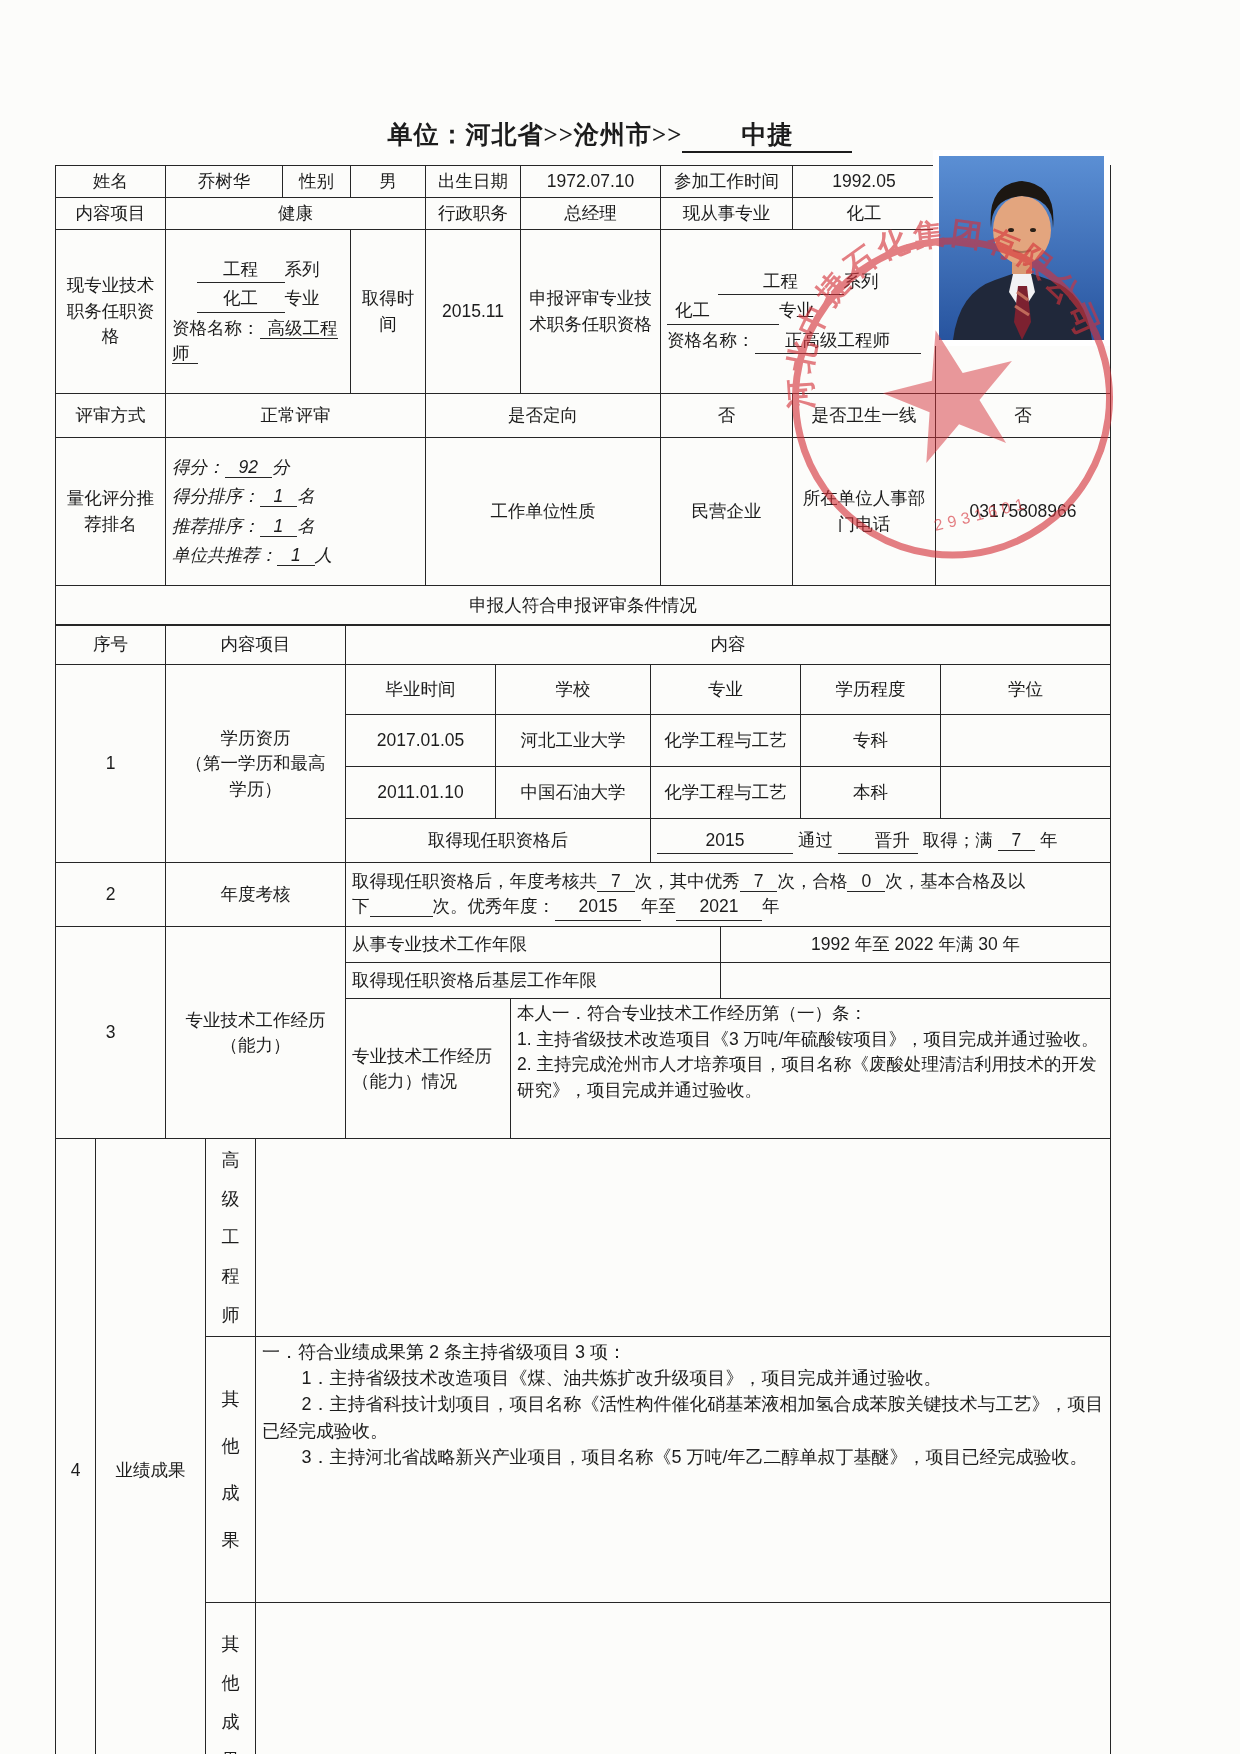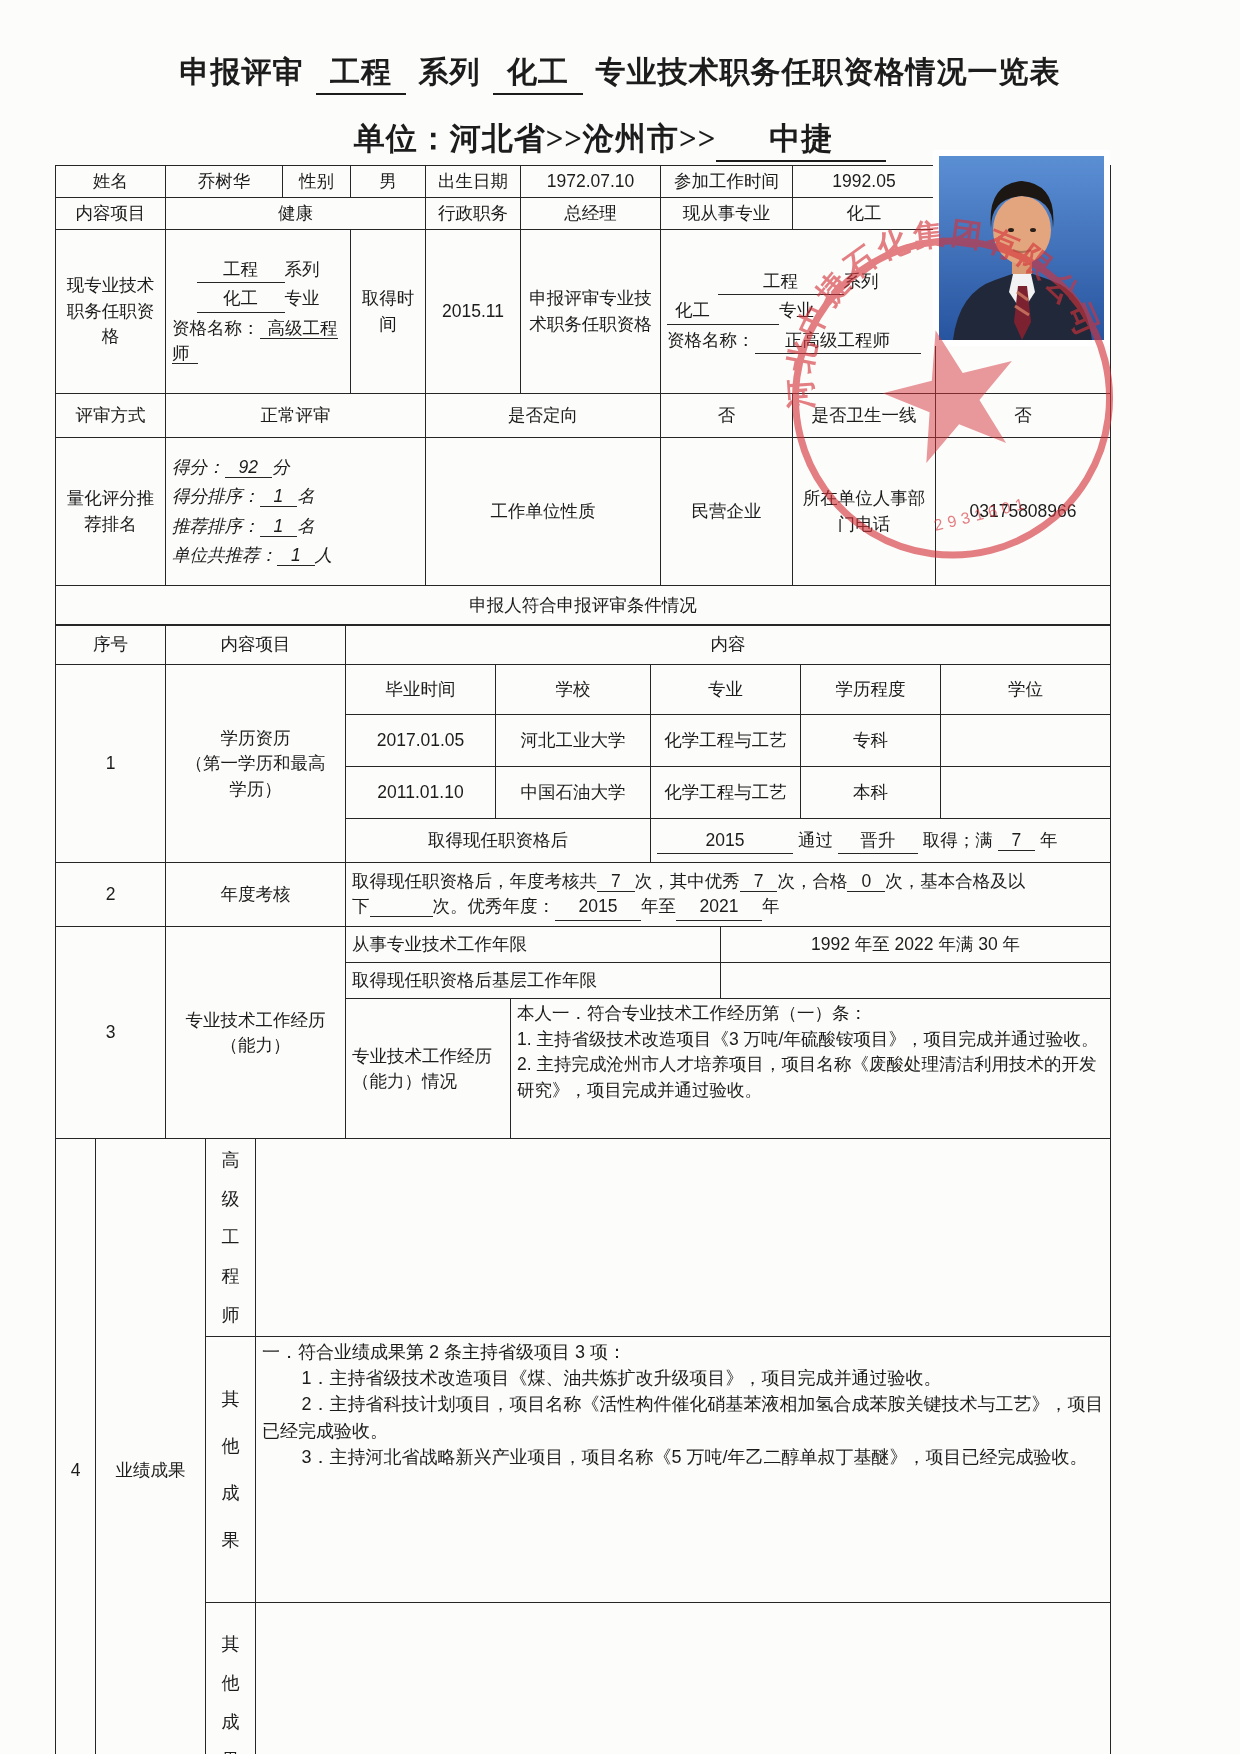--- a/index.html
+++ b/index.html
@@ -4,21 +4,21 @@
 <style>
   html,body{margin:0;padding:0;background:#888;}
   .page{position:relative;width:1240px;height:1754px;background:#fcfcfa;overflow:hidden;
         font-family:"Liberation Sans","DejaVu Sans",sans-serif;color:#1c1c1c;}
   .title{position:absolute;top:52px;left:0;width:100%;text-align:center;
          font-family:"Liberation Serif","DejaVu Serif",serif;
          font-size:30px;font-weight:700;letter-spacing:1px;}
   .title .blank{display:inline-block;border-bottom:2.2px solid #1c1c1c;padding:0 14px;margin:0 4px;}
   .subtitle{position:absolute;top:118px;left:0;width:100%;text-align:center;
             font-family:"Liberation Serif","DejaVu Serif",serif;
-            font-size:31px;font-weight:600;letter-spacing:1px;}
+            font-size:25px;font-weight:600;letter-spacing:1px;}
   .subtitle .blank{display:inline-block;border-bottom:2px solid #1c1c1c;min-width:170px;text-align:center;}
   .form{position:absolute;left:55px;top:165px;width:1055px;}
   table{border-collapse:collapse;table-layout:fixed;width:1055px;}
   .form table + table{margin-top:-1.6px;}
   td{border:1.6px solid #262626;padding:2px 6px;text-align:center;vertical-align:middle;
      font-size:17.5px;line-height:1.45;overflow:hidden;}
   td.left{text-align:left;}
   td.top{vertical-align:top;}
   .u{display:inline;border-bottom:1.6px solid #262626;padding:0 8px;}
   .u.num{padding:0 14px;}
@@ -31,27 +31,20 @@
   .breakall{word-break:break-all;}
   .indent{text-indent:2.2em;}
   .photo{position:absolute;left:933px;top:150px;z-index:3;}
   .stamp{position:absolute;left:733px;top:178px;z-index:5;opacity:.62;transform:rotate(-14deg);pointer-events:none;}
 </style>
 </head>
 <body>
 
 <div class="page">
 
-  <div class="title">
-    <span>申报评审</span>
-    <span class="blank">工程</span>
-    <span>系列</span>
-    <span class="blank">化工</span>
-    <span>专业技术职务任职资格情况一览表</span>
-  </div>
 
   <div class="subtitle">
     <span>单位：</span><span>河北省&gt;&gt;沧州市&gt;&gt;</span><span class="blank">中捷</span>
   </div>
 
   <div class="form">
 
     <table>
       <colgroup>
           <col style="width:110px">
@@ -168,21 +161,21 @@
         <td colspan="2">中国石油大学</td>
         <td colspan="2">化学工程与工艺</td>
         <td>本科</td>
         <td></td>
       </tr>
       <tr style="height:44px">
         <td colspan="3">取得现任职资格后</td>
         <td colspan="4" class="left">
           <span class="u" style="min-width:120px;display:inline-block;text-align:center">2015</span>
           <span>通过</span>
-          <span class="u" style="min-width:64px;display:inline-block;text-align:center">晋升</span>
+          <span class="u" style="min-width:64px;display:inline-block;text-align:right">晋升</span>
           <span>取得；满</span>
           <span class="u num">7</span>
           <span>年</span>
         </td>
       </tr>
       <tr style="height:64px">
         <td>2</td>
         <td>年度考核</td>
         <td colspan="7" class="left">
           <span>取得现任职资格后，年度考核共</span><span class="u num">7</span><span>次，其中优秀</span><span class="u num">7</span><span>次，合格</span><span class="u num">0</span><span>次，基本合格及以下</span><span class="u num">　　</span><span>次。优秀年度：</span><span class="u" style="min-width:70px;display:inline-block;text-align:center">2015</span><span>年至</span><span class="u" style="min-width:70px;display:inline-block;text-align:center">2021</span><span>年</span>

